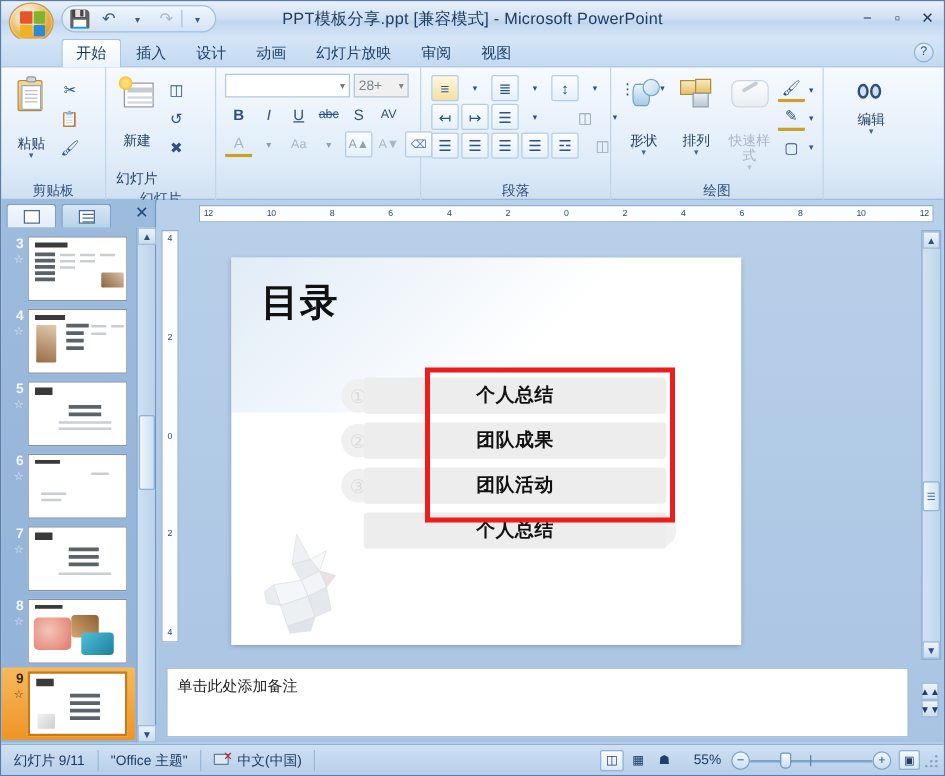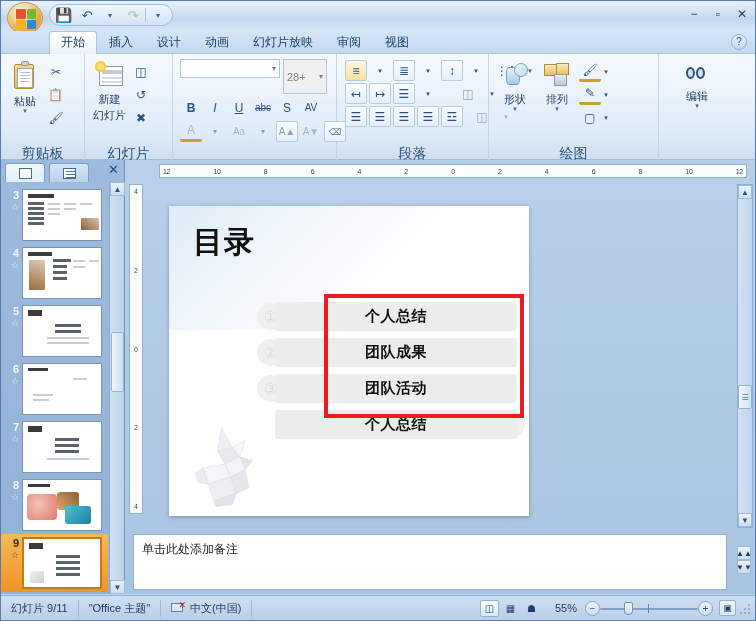--- a/index.html
+++ b/index.html
@@ -95,31 +95,31 @@
     display: flex;
   }
   .grp {
     position: relative; height: 106px;
     border-right: 1px solid #c0d5e8;
     padding: 3px 4px 0;
     display:flex; flex-direction:column;
   }
   .grp-body { flex: 1; display:flex; align-items:flex-start; padding-top:2px; }
   .grp-label {
-    height: 15px; text-align:center; font-size: 14px; color:#2c4f7c;
+    height: 15px; text-align:center; font-size: 11px; color:#2c4f7c;
     position: relative;
   }
 
   .bigbtn {
     display:flex; flex-direction:column; align-items:center; justify-content:flex-start;
     padding: 2px 4px; border-radius:3px; font-size: 11px; color:#1f3f68;
     min-width: 40px;
   }
   .bigbtn .ico { display:block; }
-  .bigbtn .cap { margin-top:4px; text-align:center; line-height:12px; }
+  .bigbtn .cap { margin-top:18px; text-align:center; line-height:12px; }
   .bigbtn .arr { font-size: 7px; color:#3a6292; line-height: 7px; }
   .bigbtn.dis { color:#a9b6c4; }
 
   .smallcol { display:flex; flex-direction:column; gap:2px; padding-top:2px; }
   .sbtn {
     width: 22px; height: 21px; display:flex;align-items:center;justify-content:center;
     border-radius:2px; font-size:12px; color:#2b5285;
   }
   .sbtn.bord { border:1px solid #b4cde4; background: linear-gradient(180deg,#fbfdff,#e6f0fa); }
 
@@ -164,21 +164,21 @@
   .ico-find{width:24px;height:22px;position:relative;}
   .ico-find .e1,.ico-find .e2{position:absolute;top:4px;width:9px;height:12px;border:2px solid #2d4f7a;border-radius:50%;background:#cfe0f2;}
   .ico-find .e1{left:1px;} .ico-find .e2{left:11px;}
 
   .fontbox {
     width: 100px; height: 19px; background:#fff; border:1px solid #b0c6da;
     display:flex; align-items:center; justify-content:flex-end; padding-right:3px;
     font-size:11px; color:#6f7b88;
   }
   .sizebox {
-    width: 44px; height: 35px; background:#f0f0f0; border:1px solid #b0c6da;
+    width: 44px; height: 19px; background:#f0f0f0; border:1px solid #b0c6da;
     display:flex; align-items:center; gap:2px; padding:0 3px;
     font-size:11px; color:#7b858f;
   }
   .fontrow { display:flex; gap:2px; align-items:center; margin-top:3px; }
 
   
   .leftpane {
     position:absolute; left:0; top:159px; width:124px; bottom:26px;
     background: linear-gradient(180deg,#9dbbdd 0%,#92b2d8 100%);
     border-right:1px solid #6f94bf;
@@ -223,21 +223,21 @@
     background:#fbfdff; border:1px solid #8fb0d2; }
   .hruler .marks{ position:absolute; left:0; top:0; width:100%; height:100%;
     font-size:7px; color:#2b4a70; display:flex; align-items:center; justify-content:space-between;
     padding:0 3px; letter-spacing:-0.3px;}
   .vruler{ position:absolute; left:4px; top:24px; width:14px; height:330px;
     background:#fbfdff; border:1px solid #8fb0d2; font-size:7px; color:#2b4a70;
     display:flex; flex-direction:column; align-items:center; justify-content:space-between;
     padding:3px 0;}
 
   .slide{
-    position:absolute; left:44px; top:46px; width:360px; height:310px;
+    position:absolute; left:60px; top:46px; width:408px; height:310px;
     background:#ffffff; box-shadow: 0 1px 4px rgba(20,40,70,.35);
     overflow:hidden;
   }
   .slide-bg-sweep{
     position:absolute; left:0; top:0; width:100%; height:40%;
     background: linear-gradient(135deg, rgba(200,220,240,.55) 0%, rgba(255,255,255,0) 60%);
   }
   .slide-title{
     position:absolute; left:24px; top:16px;
     font-size: 30px; font-weight: bold; color:#111; letter-spacing:1px;
@@ -339,20 +339,21 @@
 
     <div class="qat">
       <div class="qbtn save">💾</div>
       <div class="qbtn">↶</div>
       <div class="qbtn tiny">▾</div>
       <div class="qbtn dis">↷</div>
       <div class="sep"></div>
       <div class="qbtn tiny">▾</div>
     </div>
 
+    <div class="wintitle">PPT模板分享.ppt [兼容模式] - Microsoft PowerPoint</div>
 
     <div class="winbtns">
       <span>−</span>
       <span>▫</span>
       <span>✕</span>
     </div>
   </div>
 
   <div class="tabstrip">
     <div class="tabs">
@@ -487,20 +488,28 @@
           <span class="arr">▾</span>
         </div>
         <div class="bigbtn">
           <span class="ico ico-arrange">
               <span class="s1"></span>
               <span class="s2"></span>
               <span class="s3"></span>
             </span>
           <span class="cap">排列</span>
           <span class="arr">▾</span>
+        </div>
+        <div class="bigbtn dis">
+          <span class="ico ico-quick">
+              <span class="r"></span>
+              <span class="brush"></span>
+            </span>
+          <span class="cap">快速样式</span>
+          <span class="arr" style="color:#b3bfcb;">▾</span>
         </div>
         <div class="smallcol">
           <div style="display:flex;align-items:center;">
             <div class="sbtn" style="border-bottom:3px solid #c9a227;">🖌</div>
             <div class="sbtn" style="width:10px;font-size:7px;">▾</div>
           </div>
           <div style="display:flex;align-items:center;">
             <div class="sbtn" style="border-bottom:3px solid #c9a227;">✎</div>
             <div class="sbtn" style="width:10px;font-size:7px;">▾</div>
           </div>

